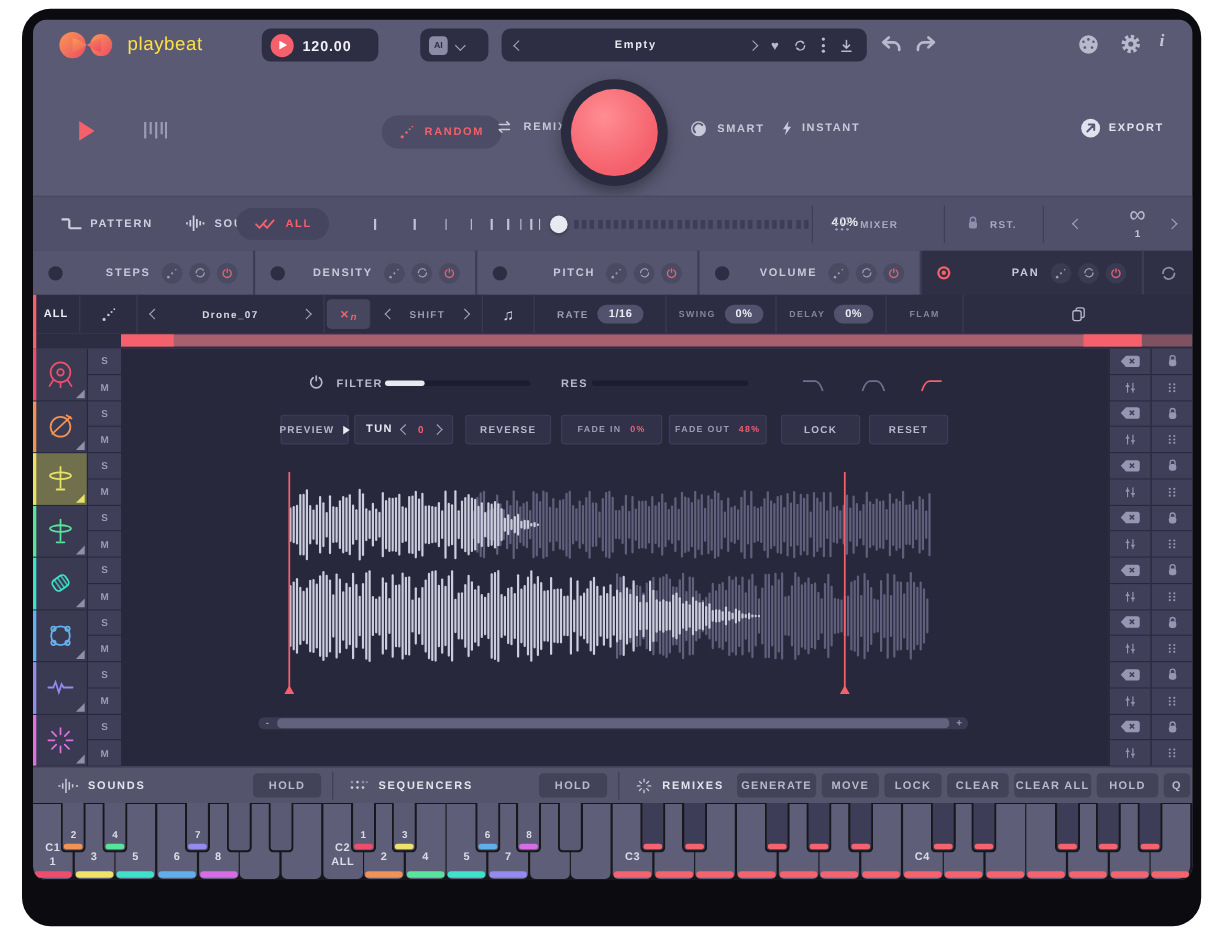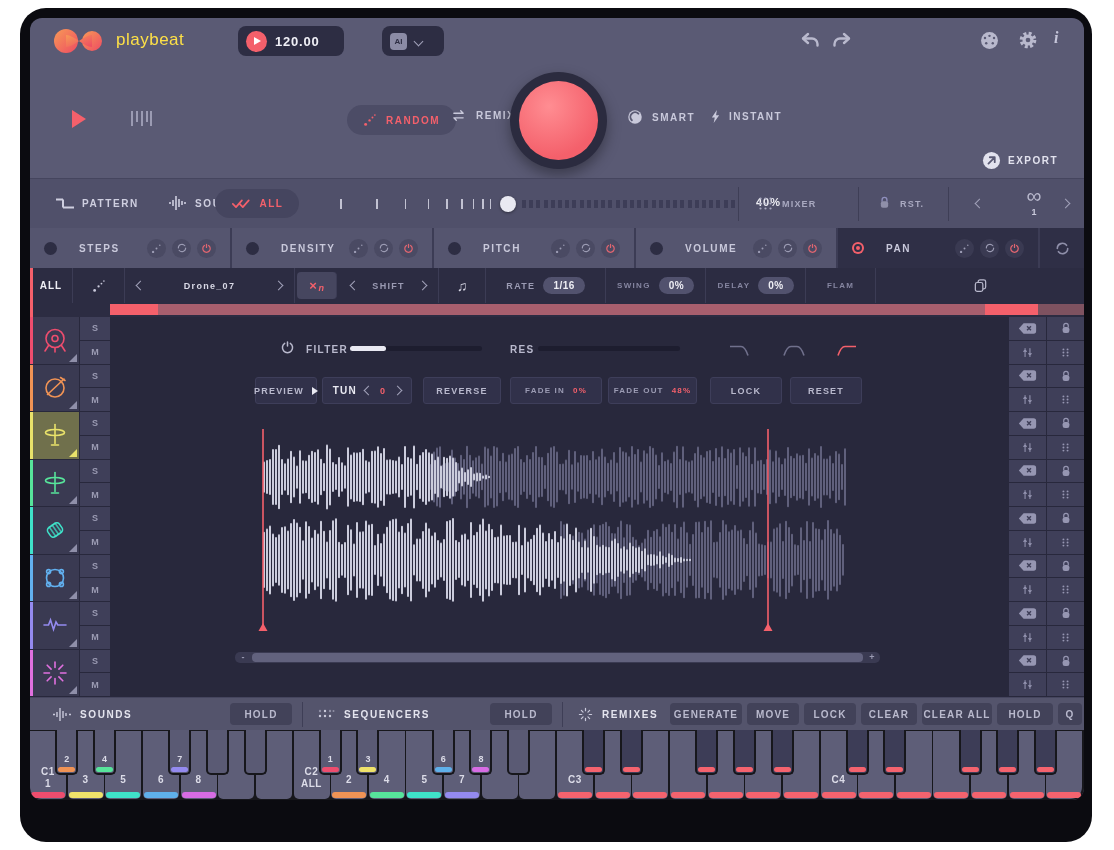--- a/index.html
+++ b/index.html
@@ -33,39 +33,39 @@
   
   #transport{position:absolute;left:0;top:46px;width:1054px;height:114px;}
   #tr-play{position:absolute;left:42px;top:46px;width:0;height:0;border-left:14px solid #f4606b;border-top:9px solid transparent;border-bottom:9px solid transparent;}
   #tr-piano{position:absolute;left:100px;top:46px;color:#9b9bb3;}
   #random-btn{position:absolute;left:317px;top:41px;height:30px;border-radius:15px;background:#4c4c66;display:flex;align-items:center;padding:0 16px;gap:9px;color:#f4606b;font-size:10px;font-weight:bold;letter-spacing:1.5px;}
   #remix-btn{position:absolute;left:420px;top:45px;display:flex;align-items:center;gap:9px;color:#c9c9db;font-size:10px;font-weight:bold;letter-spacing:1.5px;}
   #big-btn{position:absolute;left:480px;top:8px;width:97px;height:97px;border-radius:50%;background:#2b2b3f;box-shadow:0 6px 14px rgba(0,0,0,.35);display:flex;align-items:center;justify-content:center;}
   #big-btn i{width:79px;height:79px;border-radius:50%;background:radial-gradient(circle at 38% 32%,#ff8d92,#f4606b 70%);}
   #smart-btn{position:absolute;left:597px;top:45px;display:flex;align-items:center;gap:9px;color:#c9c9db;font-size:10px;font-weight:bold;letter-spacing:1.5px;}
   #instant-btn{position:absolute;left:680px;top:45px;display:flex;align-items:center;gap:8px;color:#c9c9db;font-size:10px;font-weight:bold;letter-spacing:1.5px;}
-  #export-btn{position:absolute;left:952px;top:43px;display:flex;align-items:center;gap:7px;color:#e2e2ee;font-size:10px;font-weight:bold;letter-spacing:1.5px;margin-top:44px;}
+  #export-btn{position:absolute;left:952px;top:43px;display:flex;align-items:center;gap:7px;color:#e2e2ee;font-size:10px;font-weight:bold;letter-spacing:1.5px;}
   
   #pattern-bar{position:absolute;left:0;top:160px;width:1054px;height:50px;background:#50506a;border-top:1px solid #45455e;}
   #pattern-bar .txt{color:#cfcfe0;font-size:10px;font-weight:bold;letter-spacing:1.6px;}
   #pattern-bar .txt2{color:#a9a9c0;font-size:9px;font-weight:bold;letter-spacing:1.2px;}
   #all-pill{position:absolute;left:185px;top:10px;width:84px;height:29px;border-radius:15px;background:#45455f;display:flex;align-items:center;justify-content:center;gap:9px;color:#f4606b;font-size:10px;font-weight:bold;letter-spacing:1.5px;}
   #density-slider{position:absolute;left:292px;top:8px;width:420px;height:34px;}
   #density-value{position:absolute;left:726px;top:17px;color:#eeeef4;font-size:11px;font-weight:bold;letter-spacing:1px;}
   .vdiv{position:absolute;top:8px;width:1px;height:34px;background:#3e3e56;}
   #inf-stack{position:absolute;left:984px;top:6px;width:40px;text-align:center;color:#b9b9cd;}
   #inf-stack .inf{font-size:21px;line-height:22px;}
   #inf-stack .cnt{font-size:9px;font-weight:bold;color:#c9c9db;}
   
   #tabs-row{position:absolute;left:0;top:210px;width:1054px;height:40px;background:#3c3c55;display:flex;}
   .tab{flex:1;background:#55556f;border-right:2px solid #3c3c55;display:flex;align-items:center;padding:0 14px;gap:10px;}
   .tab.selected{background:#2f2f46;}
   .tab-radio{width:13px;height:13px;border-radius:50%;background:#2d2d43;flex:none;}
   .tab.selected .tab-radio{background:#f4606b;border:2.5px solid #2f2f46;box-shadow:0 0 0 2px #f4606b;width:8px;height:8px;margin:2px;}
-  .tab-label{flex:1;color:#c9c9db;font-size:10px;font-weight:bold;letter-spacing:1.6px;margin-left:12px;}
+  .tab-label{flex:1;color:#c9c9db;font-size:10px;font-weight:bold;letter-spacing:1.6px;margin-left:12px;text-align:right;}
   .tab-icons{display:flex;gap:6px;}
   .mini-icon{width:19px;height:19px;border-radius:50%;background:#4a4a63;display:flex;align-items:center;justify-content:center;color:#9b9bb3;flex:none;}
   .tab.selected .mini-icon{background:#3a3a52;}
   .mini-icon.power{color:#e06570;}
   #tab-cycle{width:44px;flex:none;background:#2f2f46;display:flex;align-items:center;justify-content:center;color:#8f8fa9;}
   
   #control-row{position:absolute;left:0;top:250px;width:1054px;height:35px;background:#2c2c42;display:flex;}
   #control-row .box{border-right:1px solid #3c3c55;display:flex;align-items:center;justify-content:center;gap:8px;height:100%;}
   #ctl-accent{position:absolute;left:0;top:250px;width:3px;height:49px;background:#f4606b;z-index:5;}
   .ctl-lbl{color:#9b9bb3;font-size:9px;font-weight:bold;letter-spacing:1.3px;}
@@ -142,20 +142,46 @@
     <div id="bpm-box" class="darkbox">
       <span id="bpm-play"></span>
       <span id="bpm-value">120.00</span>
     </div>
 
     <div id="ai-box" class="darkbox">
       <span id="ai-chip">AI</span>
       <span class="chev down"></span>
     </div>
 
+    <div id="preset-box" class="darkbox">
+      <span class="chev left"></span>
+      <span id="preset-name">Empty</span>
+      <span class="chev right"></span>
+      <span class="hicon" style="font-size:12px">♥</span>
+      <span class="hicon">
+        <svg width="13" height="13" viewBox="0 0 18 18">
+              <g fill="none" stroke="currentColor" stroke-width="1.6" stroke-linecap="round">
+                <path d="M14.5 9a5.5 5.5 0 0 1-9.8 3.4"></path>
+                <path d="M3.5 9a5.5 5.5 0 0 1 9.8-3.4"></path>
+              </g>
+              <path d="M4 10.8l.9 3.2 3.1-1.1z" fill="currentColor"></path>
+              <path d="M14 7.2l-.9-3.2-3.1 1.1z" fill="currentColor"></path>
+            </svg>
+      </span>
+      <span class="kebab">
+            <i></i>
+            <i></i>
+            <i></i>
+          </span>
+      <span class="hicon">
+        <svg width="13" height="13" viewBox="0 0 14 14" stroke="currentColor" fill="none" stroke-width="1.5" stroke-linecap="round">
+              <path d="M7 2v7M4 6.5L7 9.5l3-3M2.5 12.5h9"></path>
+            </svg>
+      </span>
+    </div>
 
     <span id="undo" class="abs hicon">
       <svg width="20" height="16" viewBox="0 0 20 16" fill="none" stroke="#b9b9cd" stroke-width="2.4" stroke-linecap="round" stroke-linejoin="round">
             <path d="M8 2L3 6.5 8 11"></path>
             <path d="M3.5 6.5h8.5a5.5 5.5 0 0 1 5.5 5.5v1.5"></path>
           </svg>
     </span>
     <span id="redo" class="abs hicon">
       <svg width="20" height="16" viewBox="0 0 20 16" fill="none" stroke="#b9b9cd" stroke-width="2.4" stroke-linecap="round" stroke-linejoin="round">
             <path d="M12 2l5 4.5L12 11"></path>

